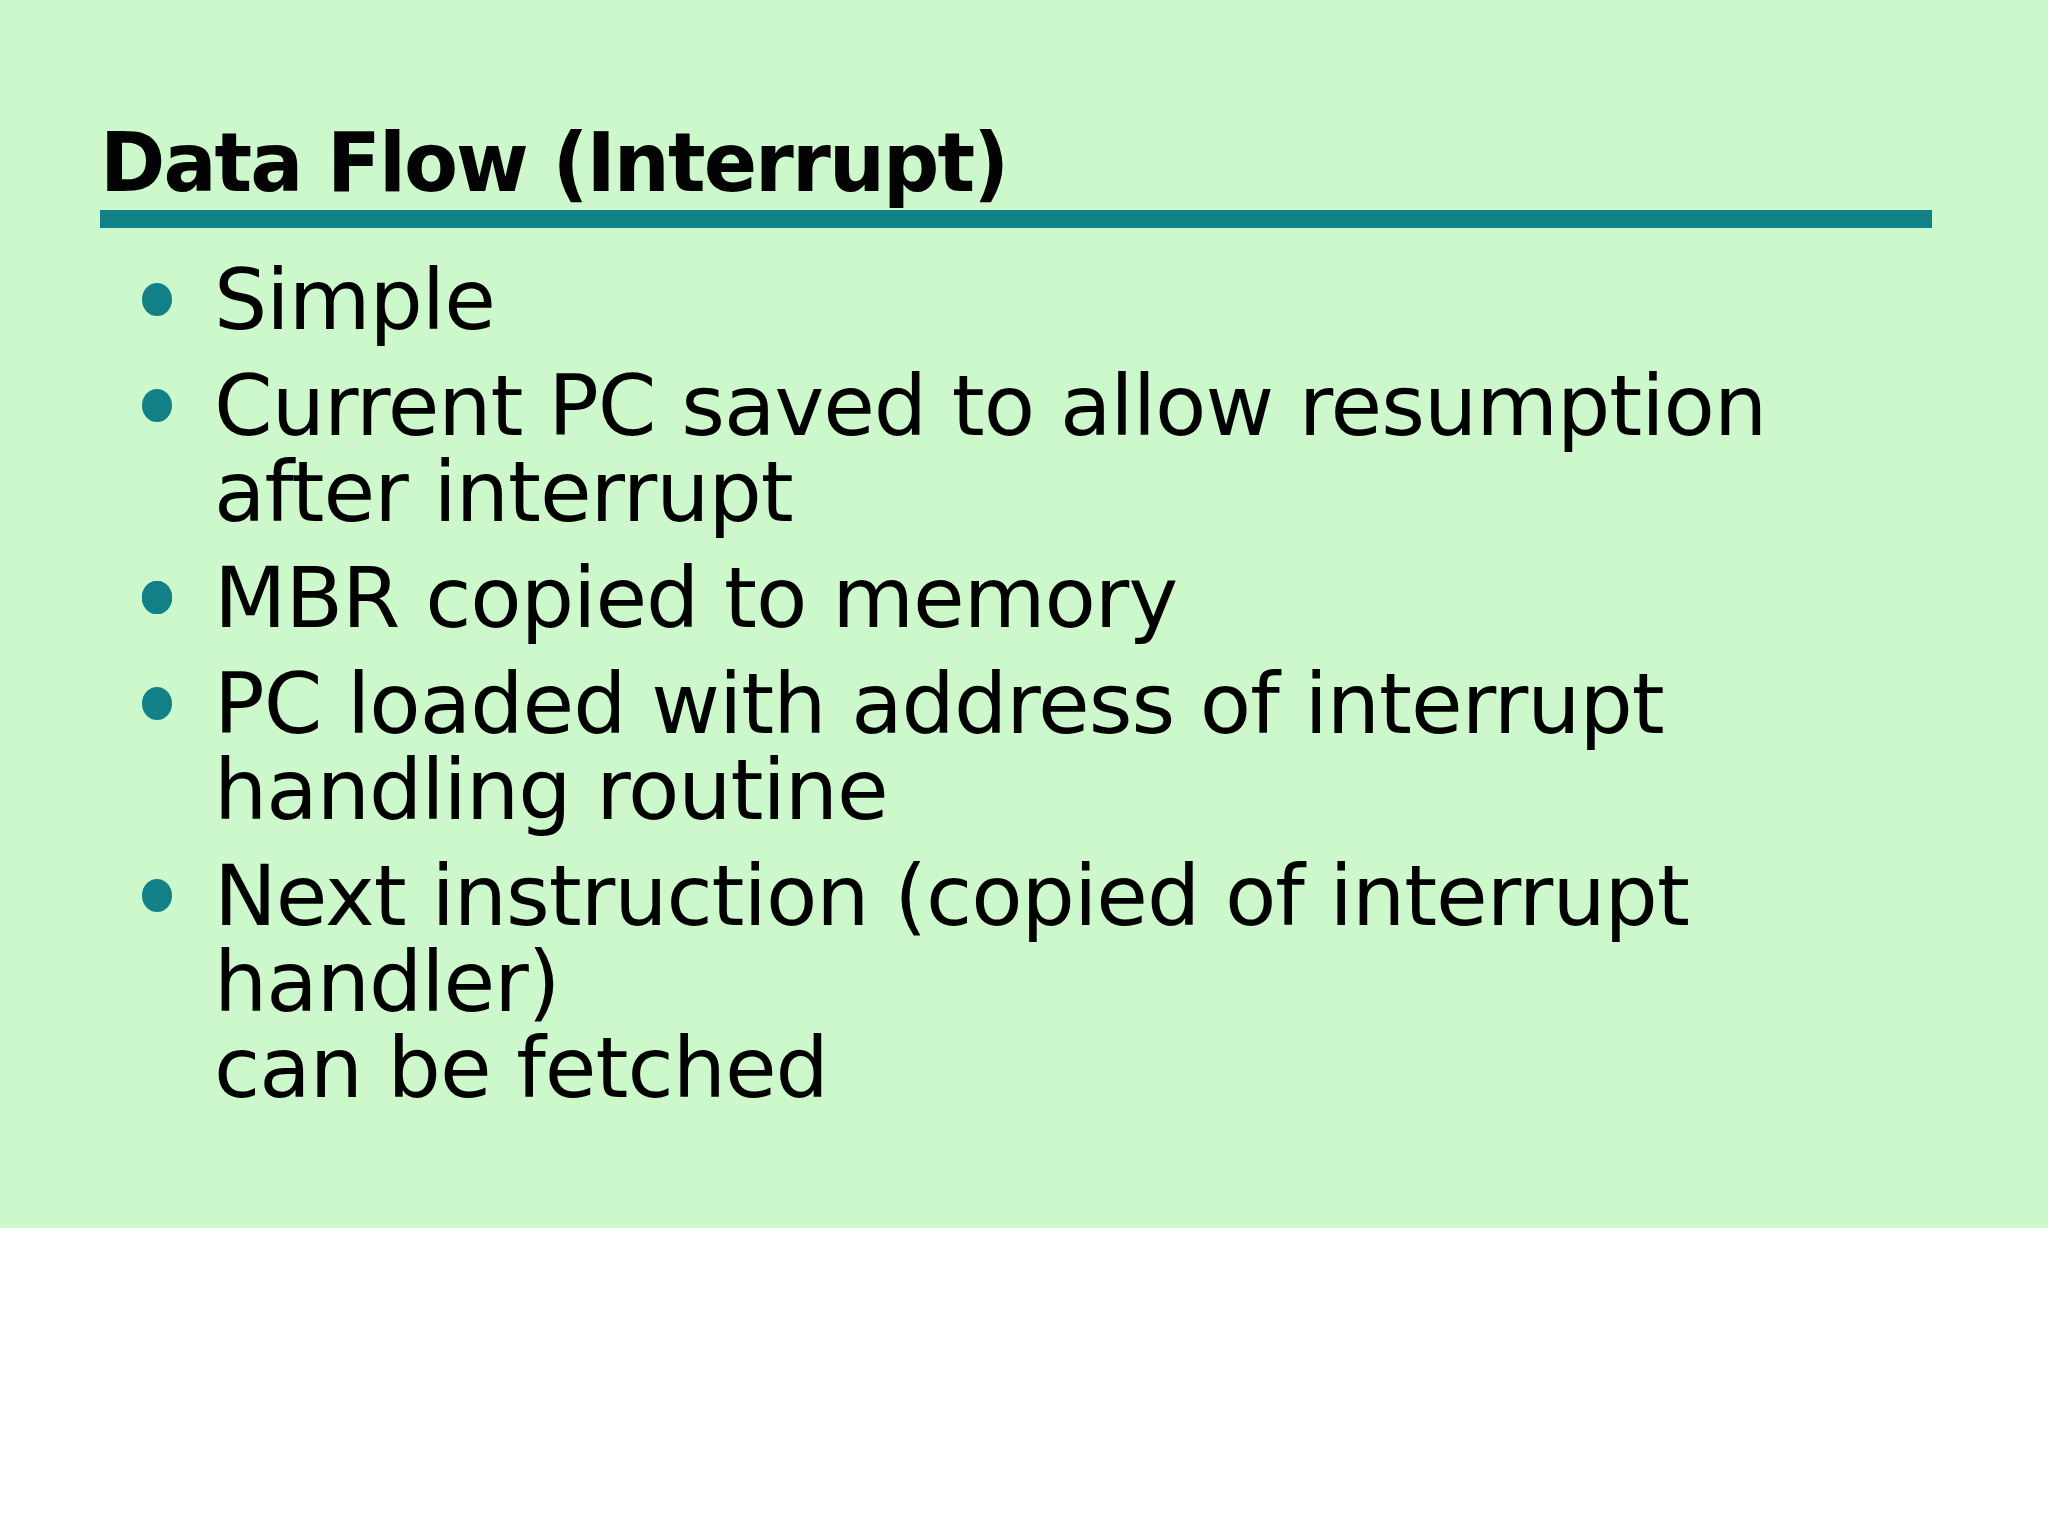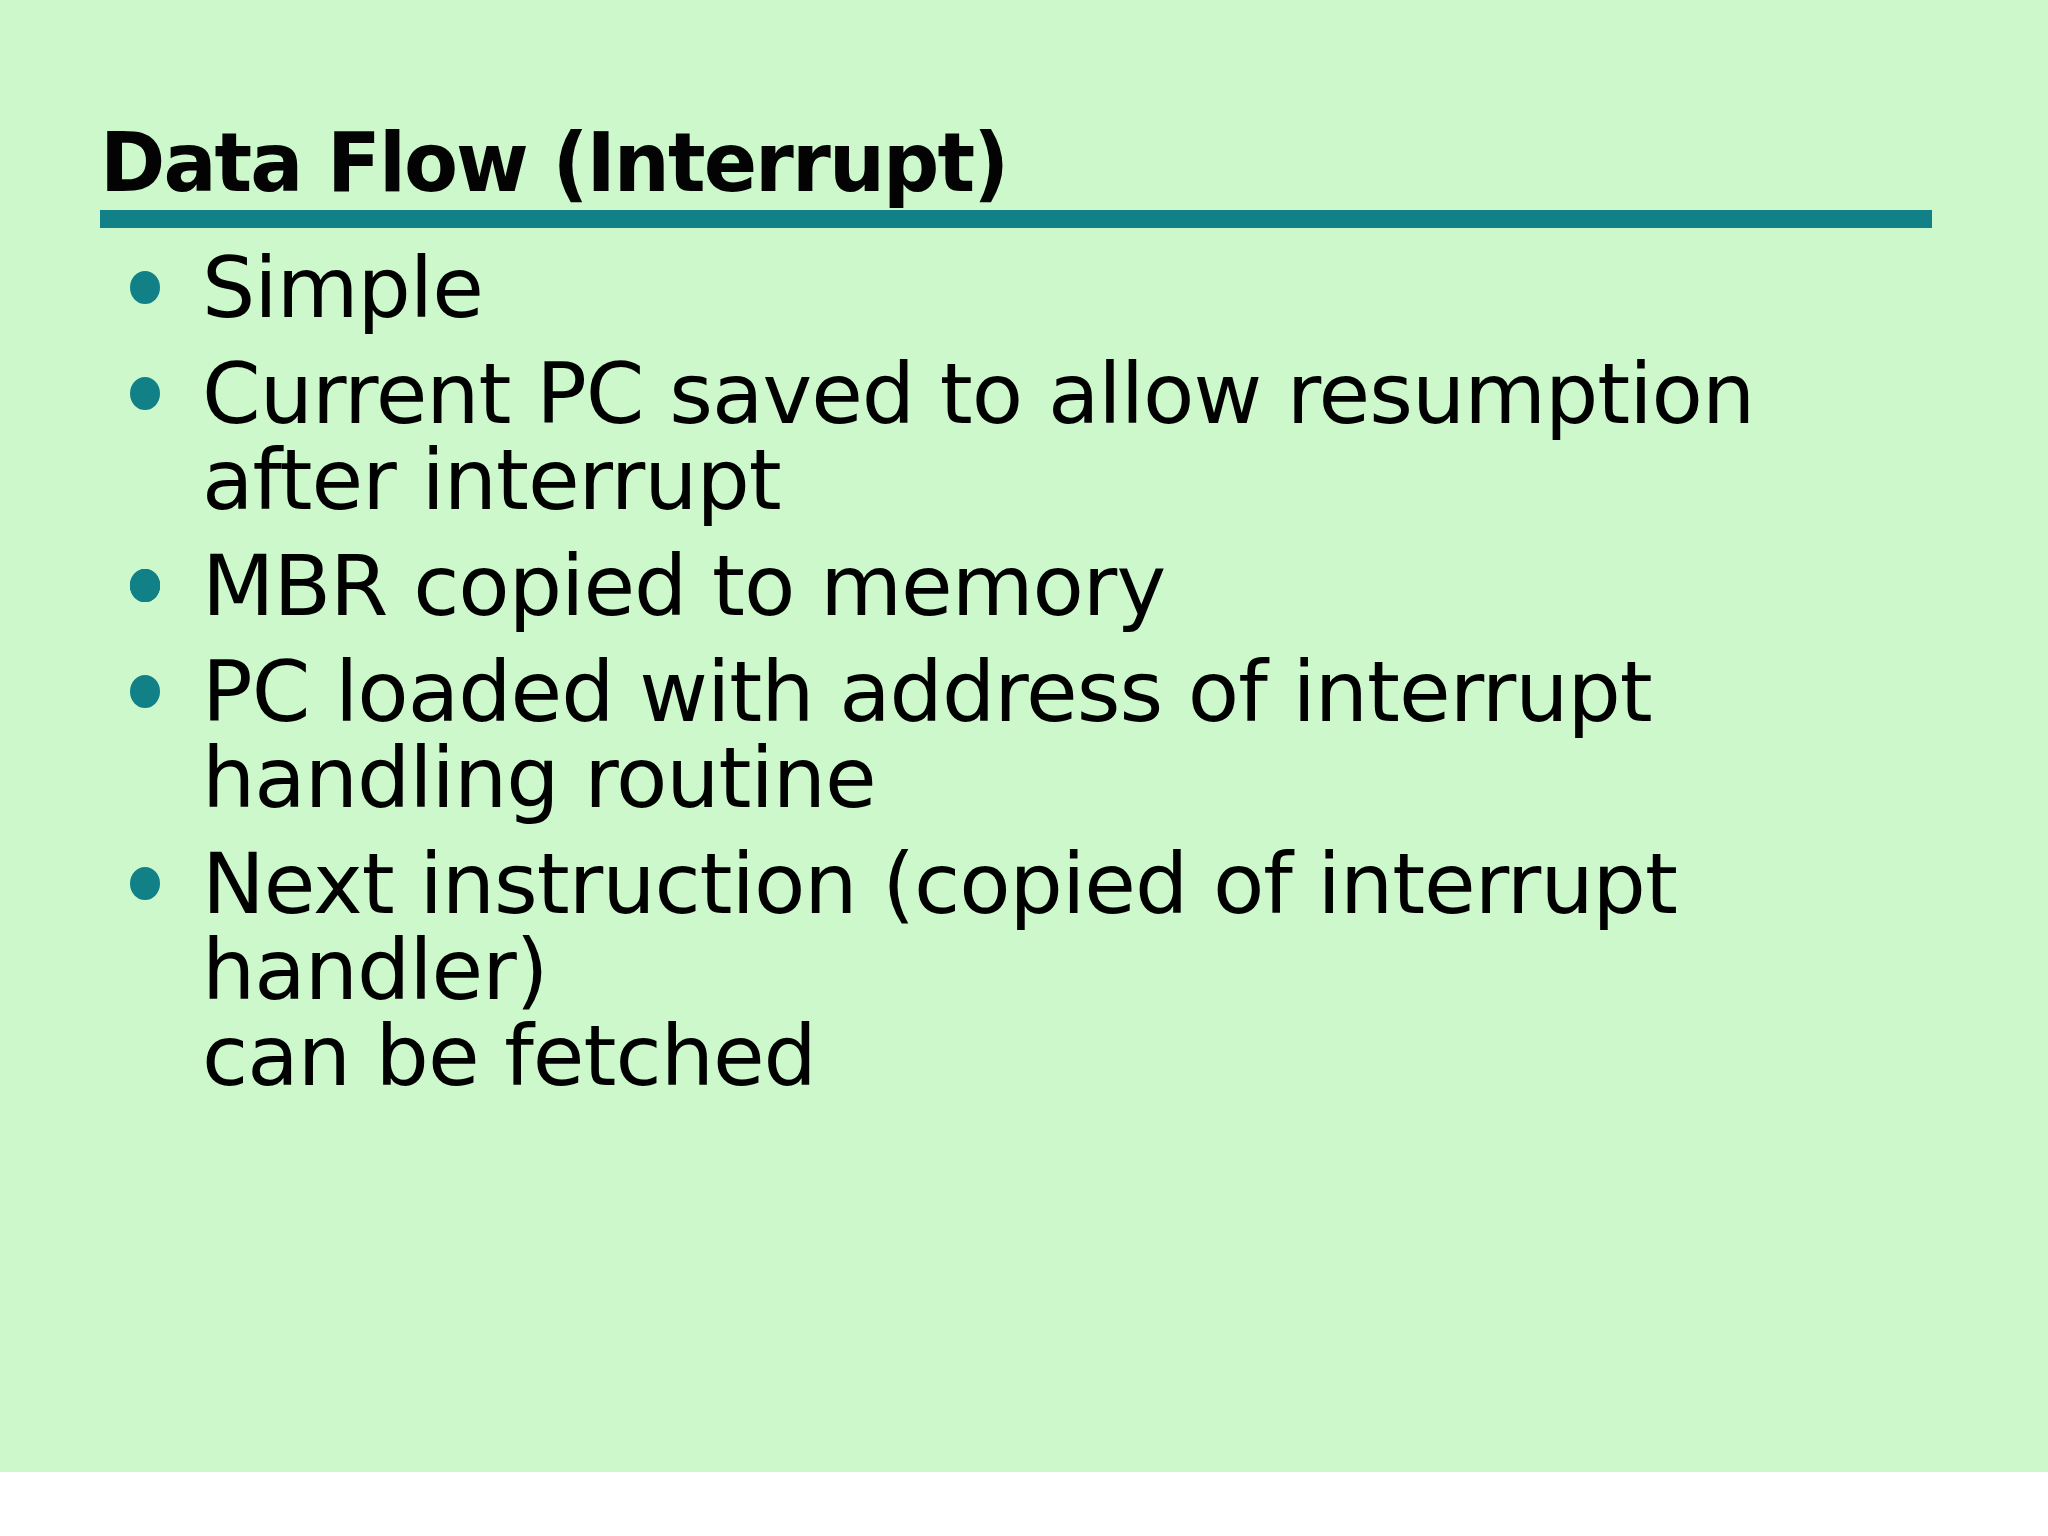--- a/index.html
+++ b/index.html
@@ -2,21 +2,21 @@
 <html><head>
 <meta charset="utf-8">
 <style>
   html, body {
     margin: 0;
     padding: 0;
   }
   .slide {
     position: relative;
     width: 2048px;
-    height: 1472px;
+    height: 1228px;
     background: var(--bg, #CCF8CC);
     overflow: hidden;
     font-family: "DejaVu Sans", "Liberation Sans", sans-serif;
     color: var(--text, #000000);
   }
   .slide-title {
     position: absolute;
     left: 100px;
     top: 122px;
     margin: 0;
@@ -35,21 +35,21 @@
     top: 210px;
     width: 1832px;
     height: 18px;
     background: var(--accent, #118087);
   }
   .bullet-list {
     position: absolute;
     left: 130px;
     top: 245px;
     width: 1790px;
-    margin: 0;
+    margin: 12px;
     padding: 0;
     list-style: none;
   }
   .bullet-item {
     position: relative;
     padding-left: 72px;
     margin-bottom: 20px;
     font-size: 84px;
     line-height: 86px;
     letter-spacing: -1px;

